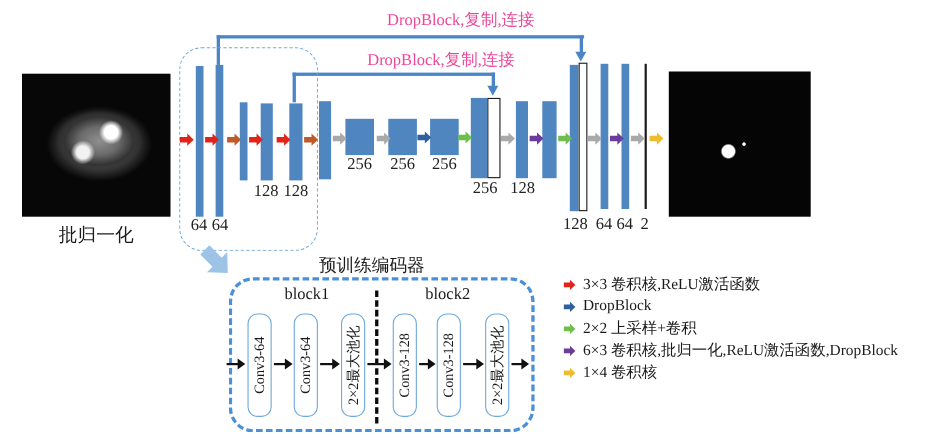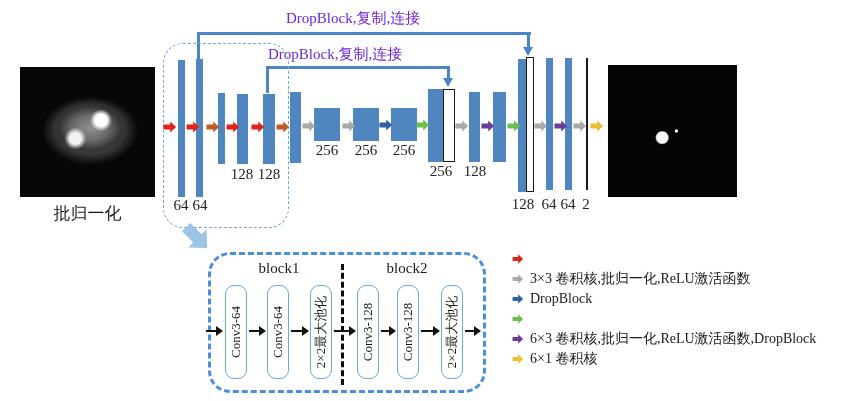--- a/index.html
+++ b/index.html
@@ -10,21 +10,21 @@
   
   .bar{position:absolute;background:#4f86c0;}
   .bar.white{background:#ffffff;border:1px solid #1a1a1a;box-sizing:border-box;}
   .thinline{position:absolute;background:#1a1a1a;}
   
   .ch{position:absolute;font-size:15px;text-align:center;color:#222;line-height:14px;}
   
   .skipline{position:absolute;background:#4a86c6;}
   .skiphead{position:absolute;width:0;height:0;border-left:5px solid transparent;
             border-right:5px solid transparent;border-top:9px solid #4a86c6;}
-  .skiplabel{position:absolute;font-size:15px;text-align:left;color:#6d28d9;white-space:nowrap;}
+  .skiplabel{position:absolute;font-size:15px;text-align:right;color:#ec4899;white-space:nowrap;}
   
   .io-img{position:absolute;background:#070707;}
   .input-img{
     background:
       radial-gradient(circle 11px at 60% 41%, #ffffff 55%, rgba(255,255,255,0) 100%),
       radial-gradient(circle 11px at 41% 55%, #f2f2f2 52%, rgba(242,242,242,0) 100%),
       radial-gradient(ellipse 40px 28px at 52% 47%, #8f8f8f 0%, #6b6b6b 45%, #333333 78%, rgba(20,20,20,0) 100%),
       radial-gradient(ellipse 48px 34px at 52% 49%, #4a4a4a 58%, rgba(8,8,8,0) 100%),
       #070707;
   }
@@ -174,20 +174,21 @@
       <use href="#ba"></use>
     </svg>
   <svg class="arw c-gold" style="left:590px;top:120px" width="14" height="12" viewBox="0 0 12 11">
       <use href="#ba"></use>
     </svg>
 
   <svg class="arw c-lblue" style="left:181px;top:224px;transform:rotate(45deg)" width="32" height="28" viewBox="0 0 12 11">
       <use href="#ba"></use>
     </svg>
 
+  <div class="pret-title" style="left:288px;top:231px;width:100px">预训练编码器</div>
 
   <div class="detail-box" style="left:208px;top:252px;width:272px;height:135px"></div>
 
   <div class="blocklabel" style="left:239px;top:260px;width:80px">block1</div>
   <div class="blocklabel" style="left:367px;top:260px;width:80px">block2</div>
 
   <div class="divider" style="left:341px;top:264px;height:121px"></div>
 
   <div class="layer-box" style="left:225px;top:285px">
       <span>Conv3-64</span>
@@ -214,45 +215,41 @@
   <div class="flow" style="left:334px;top:330px;width:16px"></div>
   <div class="flow" style="left:381px;top:330px;width:9px"></div>
   <div class="flow" style="left:421px;top:330px;width:13px"></div>
   <div class="flow" style="left:465px;top:330px;width:10px"></div>
 
   <div class="legend">
     <div class="lrow">
       <svg width="12" height="10" viewBox="0 0 12 11">
           <use href="#ba" style="fill: rgb(226, 35, 26);"></use>
         </svg>
-    </div>
-    <div class="lrow">
-      <svg width="12" height="10" viewBox="0 0 12 11">
-          <use href="#ba" style="fill: rgb(169, 169, 169);"></use>
-        </svg>
-      <span class="ltext">3×3 卷积核,批归一化,ReLU激活函数</span>
+      <span class="ltext">3×3 卷积核,ReLU激活函数</span>
     </div>
     <div class="lrow">
       <svg width="12" height="10" viewBox="0 0 12 11">
           <use href="#ba" style="fill: rgb(46, 95, 163);"></use>
         </svg>
       <span class="ltext">DropBlock</span>
     </div>
     <div class="lrow">
       <svg width="12" height="10" viewBox="0 0 12 11">
           <use href="#ba" style="fill: rgb(108, 191, 74);"></use>
         </svg>
+      <span class="ltext">2×2 上采样+卷积</span>
     </div>
     <div class="lrow">
       <svg width="12" height="10" viewBox="0 0 12 11">
           <use href="#ba" style="fill: rgb(106, 61, 154);"></use>
         </svg>
       <span class="ltext">6×3 卷积核,批归一化,ReLU激活函数,DropBlock</span>
     </div>
     <div class="lrow">
       <svg width="12" height="10" viewBox="0 0 12 11">
           <use href="#ba" style="fill: rgb(238, 188, 47);"></use>
         </svg>
-      <span class="ltext">6×1 卷积核</span>
+      <span class="ltext">1×4 卷积核</span>
     </div>
   </div>
 
 </div>
 
 </body></html>

